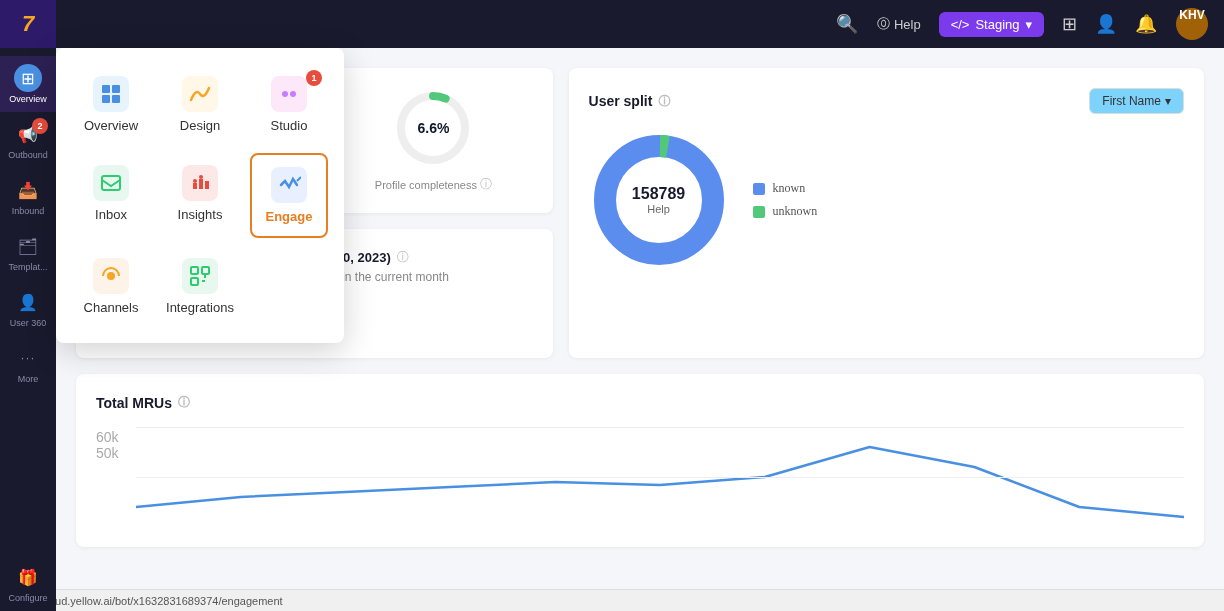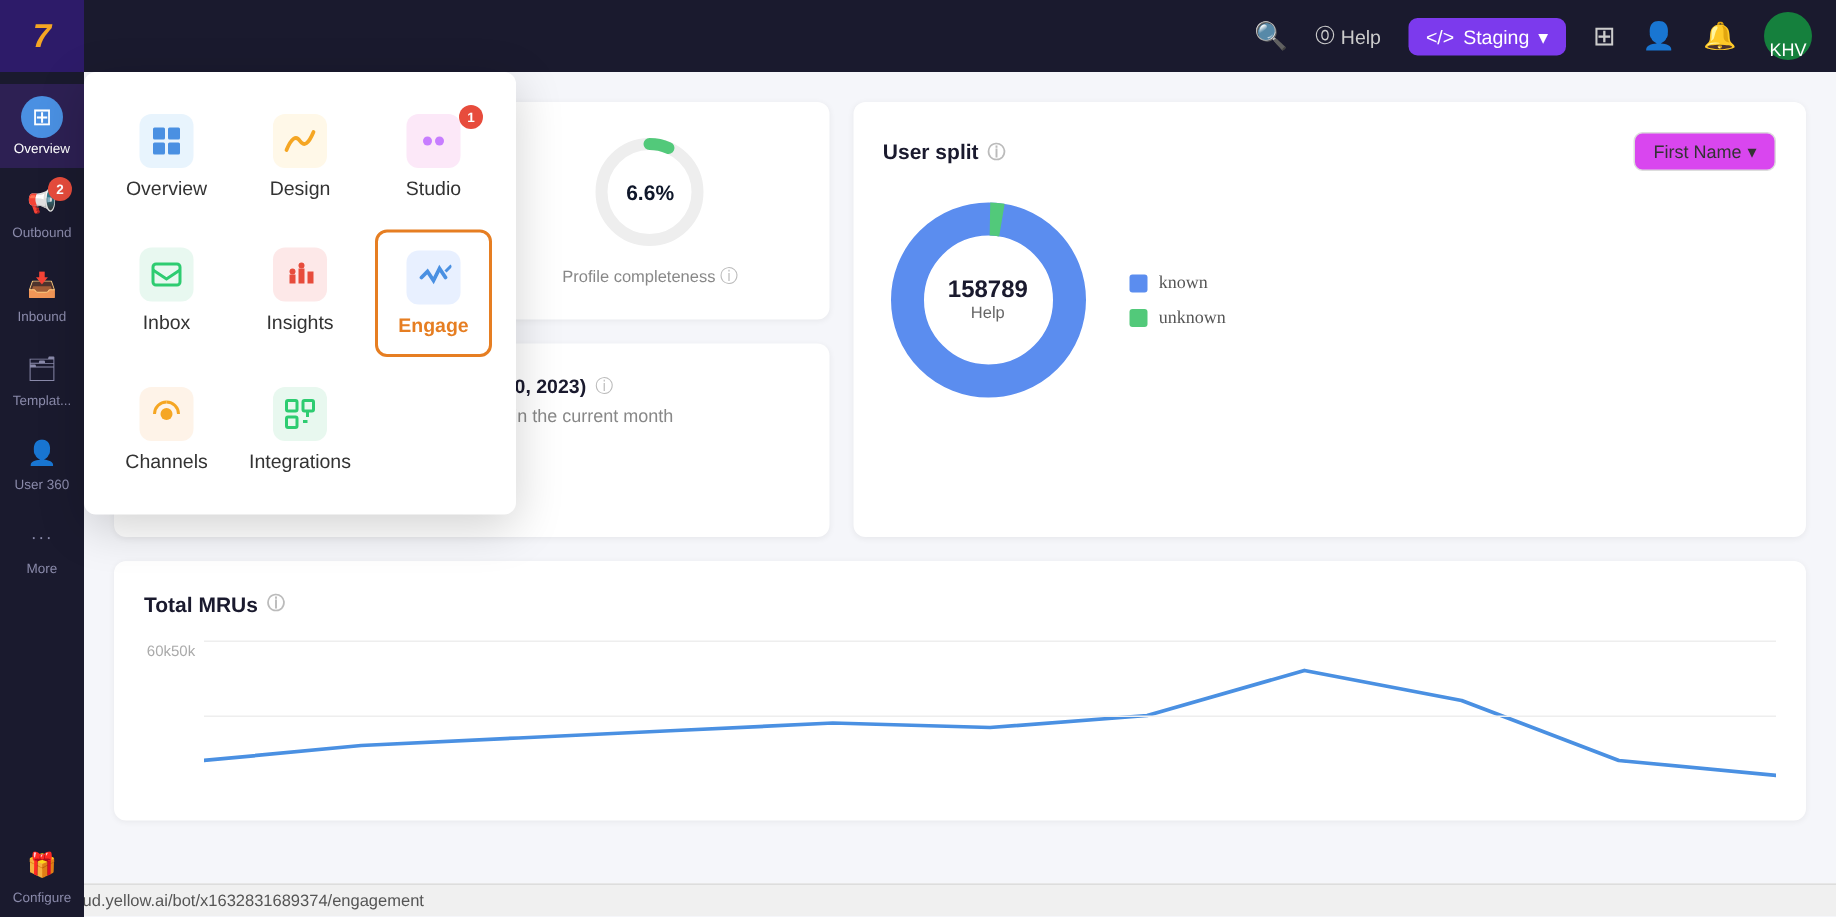--- a/index.html
+++ b/index.html
@@ -61,30 +61,30 @@
       border: none;
       border-radius: 6px;
       padding: 5px 12px;
       font-size: 13px;
       cursor: pointer;
       display: flex;
       align-items: center;
       gap: 6px;
     }
     .avatar-btn {
-      background: #15803d;
+      background: #a16207;
       color: white;
       border-radius: 50%;
       width: 32px;
       height: 32px;
       display: flex;
-      align-items: flex-end;
+      align-items: flex-start;
       justify-content: center;
       font-size: 12px;
-      font-weight: 400;
+      font-weight: 700;
       cursor: pointer;
     }
 
     
     .sidebar {
       position: fixed;
       left: 0;
       top: 48px;
       bottom: 0;
       width: 56px;
@@ -279,21 +279,21 @@
     .user-split-title {
       font-size: 14px;
       font-weight: 600;
       color: #1a1a2e;
       display: flex;
       align-items: flex-start;
       gap: 6px;
     }
     .filter-btn {
       border: 1px solid #ddd;
-      background: #d946ef;
+      background: #7dd3fc;
       border-radius: 6px;
       padding: 5px 12px;
       font-size: 12px;
       cursor: pointer;
       display: flex;
       align-items: center;
       gap: 4px;
       color: #333;
     }
     .mru-value {
@@ -616,21 +616,21 @@
     </div>
   </div>
 
   <div class="total-mru-section">
     <div class="total-mru-header">
       <span>Total MRUs</span>
       <span class="info-icon">ⓘ</span>
     </div>
     <div style="position:relative;height:100px;">
 
-      <div style="position:absolute;left:0;top:0;bottom:0;width:36px;display:flex;flex-direction:row;justify-content:center;font-size:10px;color:#aaa;padding:2px 0;">
+      <div style="position:absolute;left:0;top:0;bottom:0;width:36px;display:flex;flex-direction:column;justify-content:flex-start;font-size:14px;color:#aaa;padding:2px 0;">
         <span>60k</span>
         <span>50k</span>
       </div>
 
       <div style="margin-left:40px;height:100%;position:relative;">
         
         <div style="position:absolute;top:0;left:0;right:0;border-top:1px solid #eee;"></div>
         <div style="position:absolute;top:50%;left:0;right:0;border-top:1px solid #eee;"></div>
         <svg width="100%" height="100%" viewBox="0 0 1000 100" preserveAspectRatio="none">
           <polyline points="0,80 100,70 200,65 300,60 400,55 500,58 600,50 700,20 800,40 900,80 1000,90" fill="none" stroke="#4a90e2" stroke-width="2.5" stroke-linecap="round" stroke-linejoin="round"></polyline>

